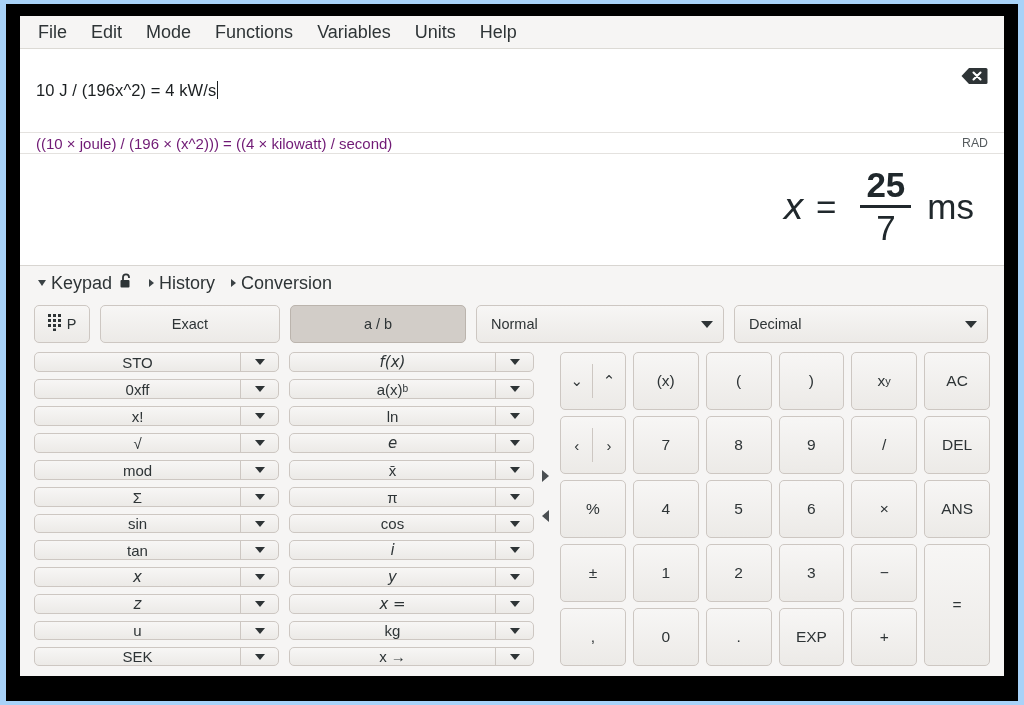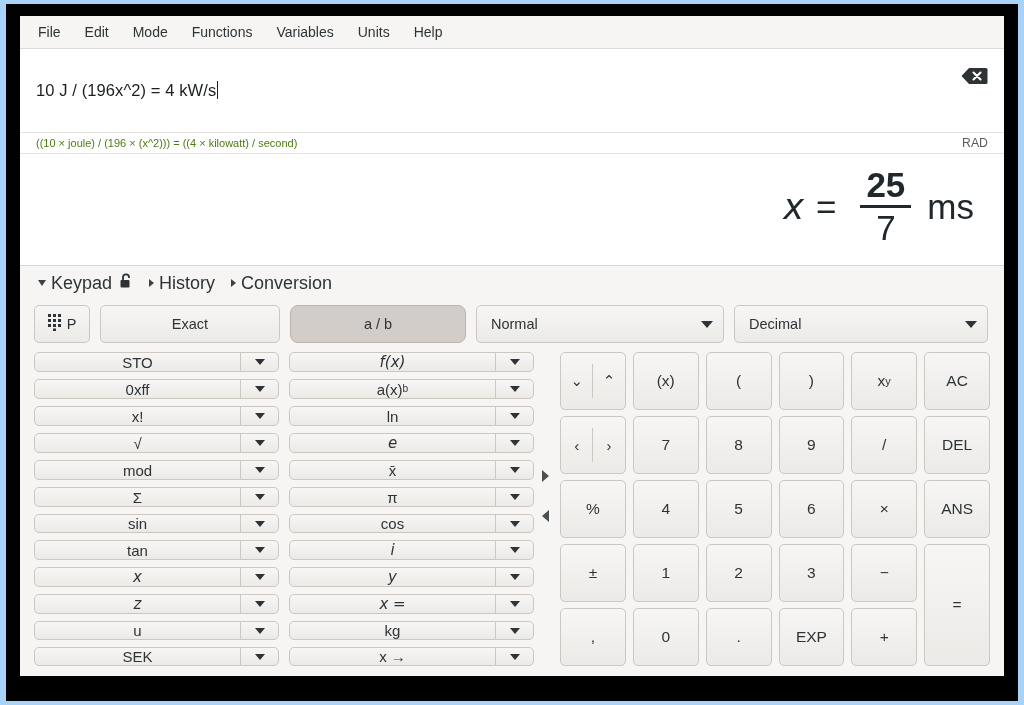--- a/index.html
+++ b/index.html
@@ -36,21 +36,21 @@
   
   .menubar {
     height: 32px;
     background: #f6f5f4;
     display: flex;
     align-items: center;
     padding: 0 6px;
     flex: 0 0 auto;
   }
   .menuitem {
-    font-size: 14px;
+    font-size: 18px;
     color: #2e3436;
     padding: 3px 12px;
     border-radius: 3px;
     cursor: default;
     white-space: nowrap;
   }
 
   
   .inputarea {
     position: relative;
@@ -86,22 +86,22 @@
     flex: 0 0 22px;
     background: #ffffff;
     border-top: 1px solid #e4e2df;
     border-bottom: 1px solid #e4e2df;
     display: flex;
     align-items: center;
     justify-content: space-between;
     padding: 0 16px;
   }
   .parsed {
-    font-size: 11px;
-    color: #4d7c0f;
+    font-size: 15px;
+    color: #701a75;
     white-space: pre;
   }
   .angleunit {
     font-size: 12.3px;
     color: #555b5e;
   }
 
   
   .resultarea {
     flex: 0 0 112px;
@@ -188,21 +188,21 @@
     justify-content: center;
     cursor: pointer;
     user-select: none;
   }
   .btn.sel {
     background: #d2cdc8;
     border-color: #bbb4ad;
   }
   .mode-kbd { width: 56px; height: 38px; gap: 4px; }
   .mode-exact { width: 180px; height: 38px; }
-  .mode-ab { width: 176px; height: 38px; border-radius: 8px; }
+  .mode-ab { width: 176px; height: 38px; }
   .combo {
     height: 38px;
     padding: 0 10px 0 14px;
     justify-content: space-between;
   }
   .combo-normal { width: 248px; }
   .combo-decimal { width: 254px; }
   .cdown {
     width: 0; height: 0;
     border-left: 6px solid transparent;

